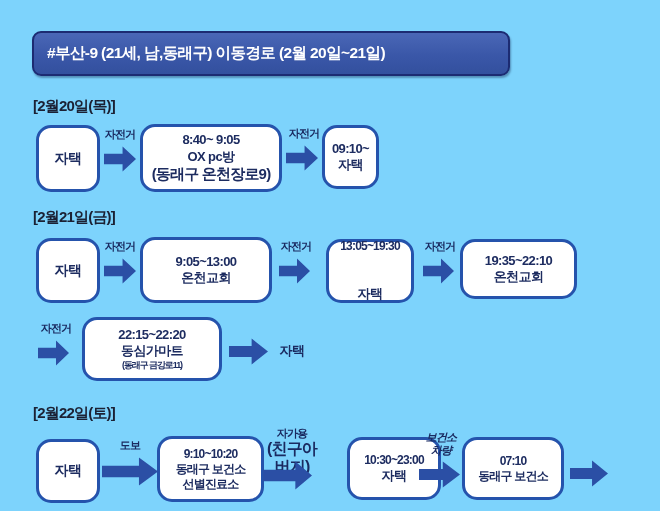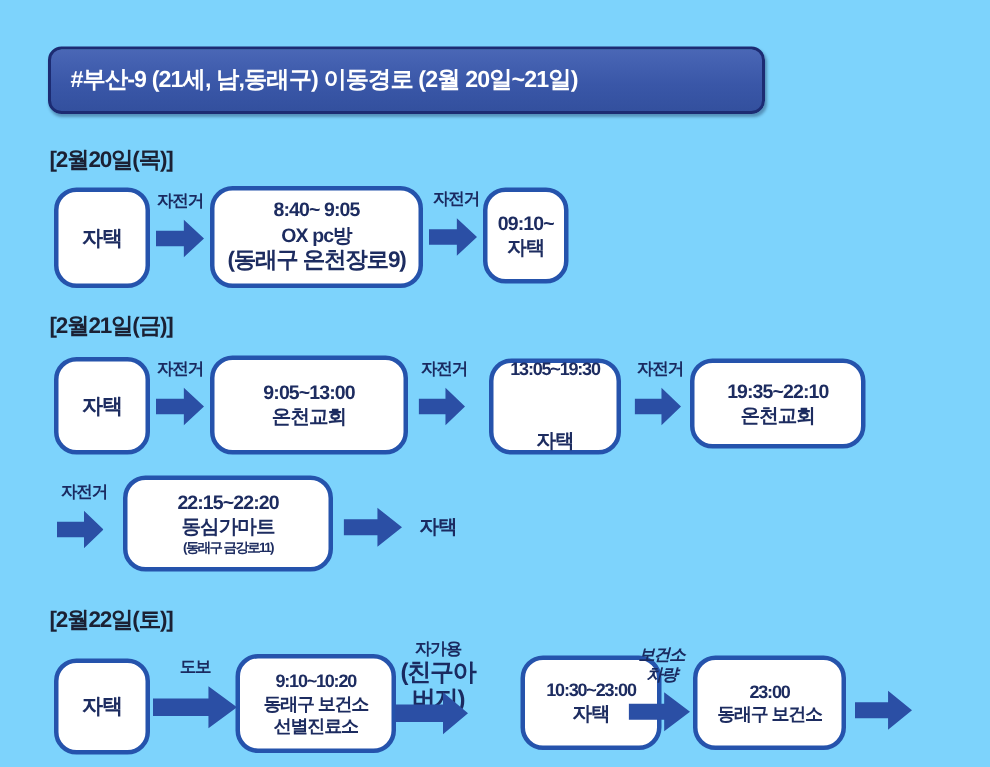--- a/index.html
+++ b/index.html
@@ -147,19 +147,19 @@
     <span class="ln">자택</span>
   </div>
 
   <div class="arrow-label" style="left:418px;top:431px;width:46px;font-style:italic;">
     <span>보건소</span><br>
     <span>차량</span>
   </div>
   <div class="arrow" style="left:419px;top:461px;width:41px;height:27px;"></div>
 
   <div class="box" style="left:462px;top:437px;width:102px;height:63px;">
-    <span class="ln f12">23:00</span>
+    <span class="ln f12">07:10</span>
     <span class="ln f12">동래구 보건소</span>
   </div>
 
   <div class="arrow" style="left:570px;top:460px;width:38px;height:27px;"></div>
 
 </div>
 
 </body></html>

